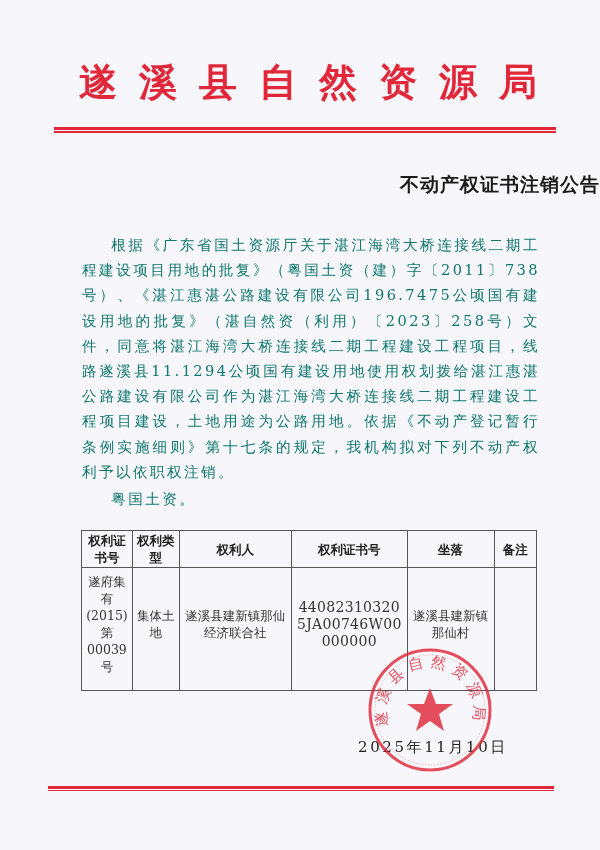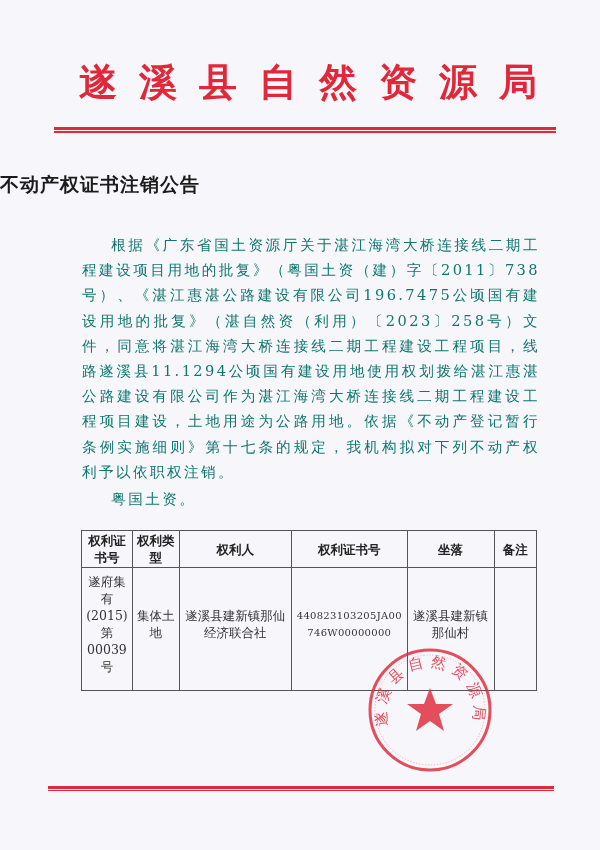--- a/index.html
+++ b/index.html
@@ -18,21 +18,21 @@
       font-family: "DejaVu Serif", "Liberation Serif", serif;
       font-weight: bold; font-size: 38px; letter-spacing: 22px;
       line-height: 60px; padding-left: 14px;
     }
     .red-rule-top { position: absolute; left: 54px; top: 127px; width: 502px; height: 6px; }
     .red-rule-top .thick { height: 3px; background: #e0283a; }
     .red-rule-top .gap { height: 1px; }
     .red-rule-top .thin { height: 1.5px; background: #e0283a; }
 
     .doc-title {
-      position: absolute; left: 0; top: 172px; width: 600px; text-align: left;
+      position: absolute; left: 0; top: 172px; width: 600px; text-align: right;
       font-size: 19px; font-weight: bold; letter-spacing: 1px; color: #1a1a1a;
     }
 
     .body-text {
       position: absolute; left: 82px; top: 232px; width: 458px;
       font-size: 14.6px; line-height: 25.2px; letter-spacing: 2.4px;
       text-align: justify; color: #0f766e;
     }
     .body-text p { margin: 0; text-indent: 2em; }
     .body-text p.closing { margin-top: 2px; }
@@ -41,21 +41,21 @@
       position: absolute; left: 81px; top: 530px; width: 456px;
       border-collapse: collapse; table-layout: fixed;
       font-size: 12.5px; color: #333; padding-left: 20px;
     }
     .ledger th, .ledger td {
       border: 1px solid #555; text-align: center; vertical-align: middle;
       padding: 0 3px; line-height: 17px;
     }
     .ledger th { height: 36px; font-family: "DejaVu Sans", "Liberation Sans", sans-serif; font-weight: bold; font-size: 12.5px; color: #222; }
     .ledger td { height: 112px; font-size: 12.5px; padding-bottom: 10px; }
-    .ledger td.mono { font-size: 10px; letter-spacing: 0.3px; }
+    .ledger td.mono { font-size: 14px; letter-spacing: 0.3px; }
 
     .issuer {
       position: absolute; left: 278px; top: 713px; font-size: 15px; letter-spacing: 2.6px; color: #222;
     }
     .issue-date {
       position: absolute; left: 358px; top: 738px; font-size: 15px; letter-spacing: 2.6px; color: #222;
     }
 
     .seal {
       position: absolute; left: 366px; top: 646px; width: 128px; height: 128px;
@@ -109,20 +109,21 @@
         <td>遂府集有(2015)第00039号</td>
         <td>集体土地</td>
         <td>遂溪县建新镇那仙经济联合社</td>
         <td class="mono" style="word-break:break-all;">440823103205JA00746W00000000</td>
         <td>遂溪县建新镇那仙村</td>
         <td></td>
       </tr>
     </tbody>
   </table>
 
+  <div class="issue-date">2025年11月10日</div>
 
   <svg class="seal" viewBox="0 0 128 128">
     <defs>
       <path id="sealArc" d="M 22 78 A 44 44 0 1 1 106 78"></path>
     </defs>
     <circle cx="64" cy="64" r="60" fill="none" stroke="#e0283a" stroke-width="3"></circle>
     <circle cx="64" cy="64" r="55" fill="none" stroke="#e0283a" stroke-width="0.6" stroke-dasharray="1.5 1.5" opacity="0.6"></circle>
     <text font-size="15" fill="#e0283a" font-family="DejaVu Serif, serif" letter-spacing="6">
       <textPath href="#sealArc" startOffset="50%" text-anchor="middle">遂溪县自然资源局</textPath>
     </text>

